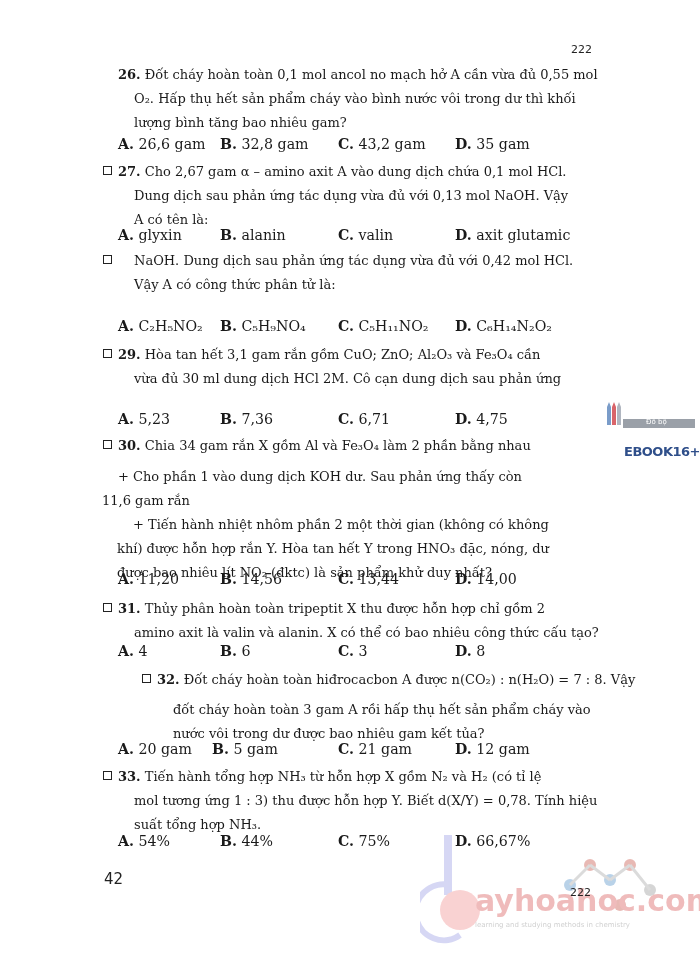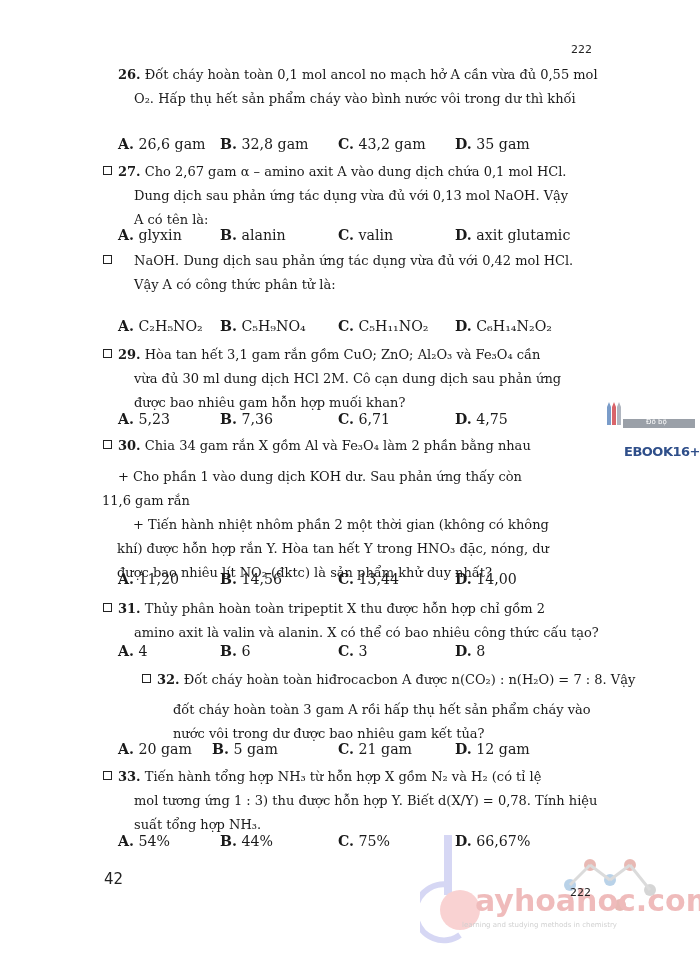--- a/index.html
+++ b/index.html
@@ -23,20 +23,21 @@
 </head>
 <body>
 
 <div class="page">
 
   <div class="pg-top">222</div>
 
   <div class="q" style="top:63px;">
     <div class="line"><span class="num">26.</span> <span>Đốt cháy hoàn toàn 0,1 mol ancol no mạch hở A cần vừa đủ 0,55 mol</span></div>
     <div class="line indent">O₂. Hấp thụ hết sản phẩm cháy vào bình nước vôi trong dư thì khối</div>
+    <div class="line indent">lượng bình tăng bao nhiêu gam?</div>
   </div>
   <div class="opts" style="top:136px;">
     <span class="opt" style="left:0"><b>A.</b> <span>26,6 gam</span></span>
     <span class="opt" style="left:102px"><b>B.</b> <span>32,8 gam</span></span>
     <span class="opt" style="left:220px"><b>C.</b> <span>43,2 gam</span></span>
     <span class="opt" style="left:337px"><b>D.</b> <span>35 gam</span></span>
   </div>
 
   <div class="q" style="top:160px;">
     <span class="box"></span>
@@ -60,21 +61,20 @@
     <span class="opt" style="left:0"><b>A.</b> <span>C₂H₅NO₂</span></span>
     <span class="opt" style="left:102px"><b>B.</b> <span>C₅H₉NO₄</span></span>
     <span class="opt" style="left:220px"><b>C.</b> <span>C₅H₁₁NO₂</span></span>
     <span class="opt" style="left:337px"><b>D.</b> <span>C₆H₁₄N₂O₂</span></span>
   </div>
 
   <div class="q" style="top:343px;">
     <span class="box"></span>
     <div class="line"><span class="num">29.</span> <span>Hòa tan hết 3,1 gam rắn gồm CuO; ZnO; Al₂O₃ và Fe₃O₄ cần</span></div>
     <div class="line indent">vừa đủ 30 ml dung dịch HCl 2M. Cô cạn dung dịch sau phản ứng</div>
-    <div class="line indent">được bao nhiêu gam hỗn hợp muối khan?</div>
   </div>
   <div class="opts" style="top:411px;">
     <span class="opt" style="left:0"><b>A.</b> <span>5,23</span></span>
     <span class="opt" style="left:102px"><b>B.</b> <span>7,36</span></span>
     <span class="opt" style="left:220px"><b>C.</b> <span>6,71</span></span>
     <span class="opt" style="left:337px"><b>D.</b> <span>4,75</span></span>
   </div>
 
   <div class="q" style="top:434px;">
     <span class="box"></span>
@@ -161,16 +161,16 @@
       <circle cx="210" cy="30" r="6" fill="#c0392b"></circle>
         <circle cx="150" cy="50" r="6" fill="#3a7fc0"></circle>
       <circle cx="230" cy="55" r="6" fill="#888"></circle>
         <circle cx="200" cy="70" r="6" fill="#c0392b"></circle>
       <line x1="170" y1="30" x2="190" y2="45" stroke="#999" stroke-width="3"></line>
       <line x1="190" y1="45" x2="210" y2="30" stroke="#999" stroke-width="3"></line>
       <line x1="150" y1="50" x2="170" y2="30" stroke="#999" stroke-width="3"></line>
       <line x1="210" y1="30" x2="230" y2="55" stroke="#999" stroke-width="3"></line>
     </svg>
     <span style="position:absolute; left:55px; top:48px; font-family:'DejaVu Sans',sans-serif; font-size:30px; font-weight:bold; color:#d24040;">ayhoahoc.com</span>
-    <span style="position:absolute; left:42px; top:86px; font-family:'DejaVu Sans',sans-serif; font-size:7px; color:#777;">learning and studying methods in chemistry</span>
+    <span style="position:absolute; left:55px; top:86px; font-family:'DejaVu Sans',sans-serif; font-size:7px; color:#777;">learning and studying methods in chemistry</span>
   </div>
 
 </div>
 
 </body></html>

